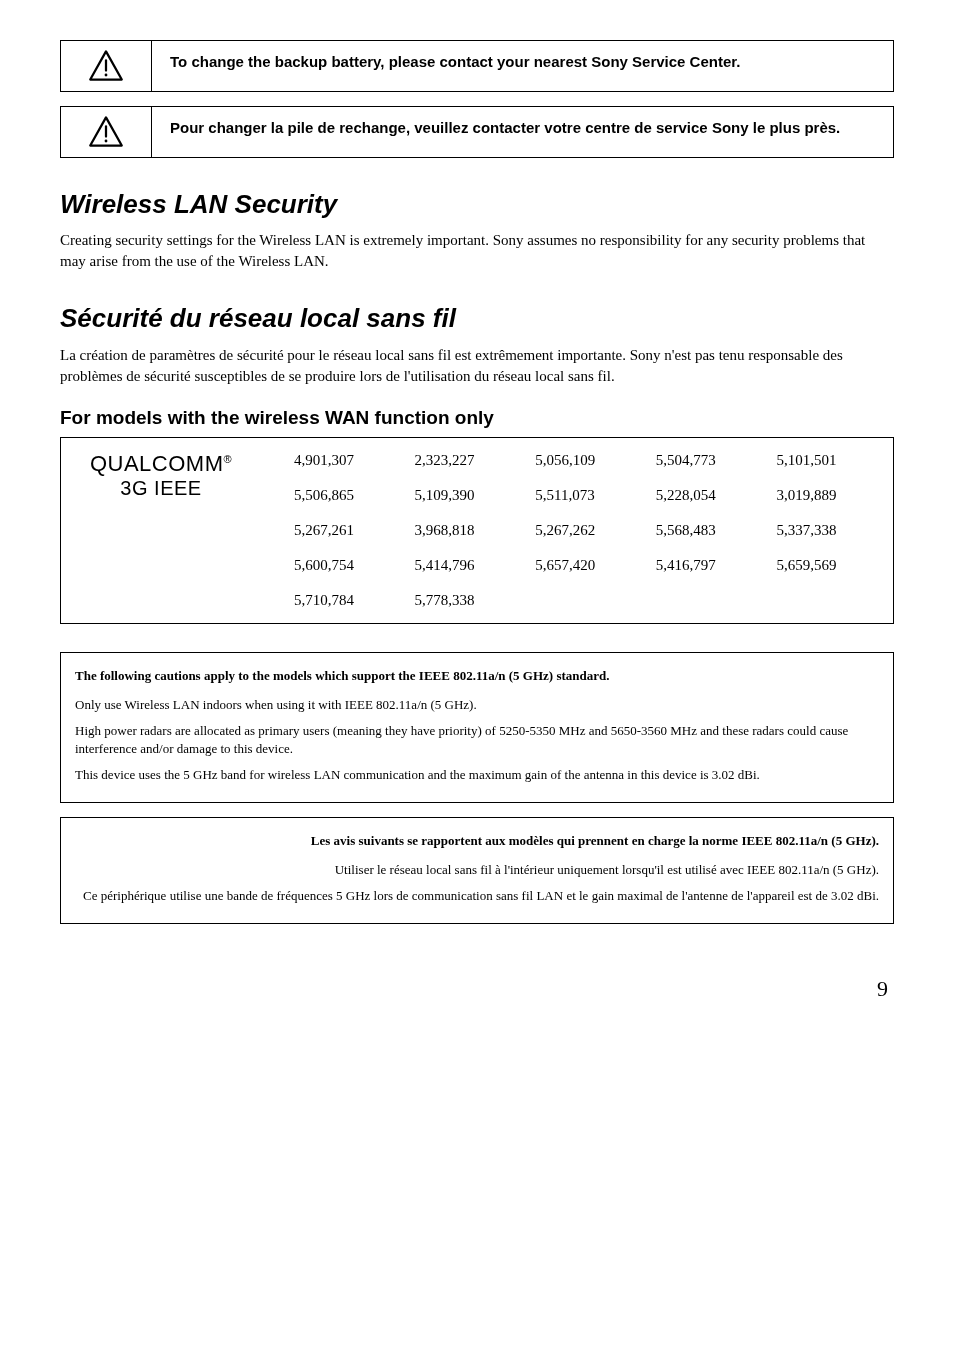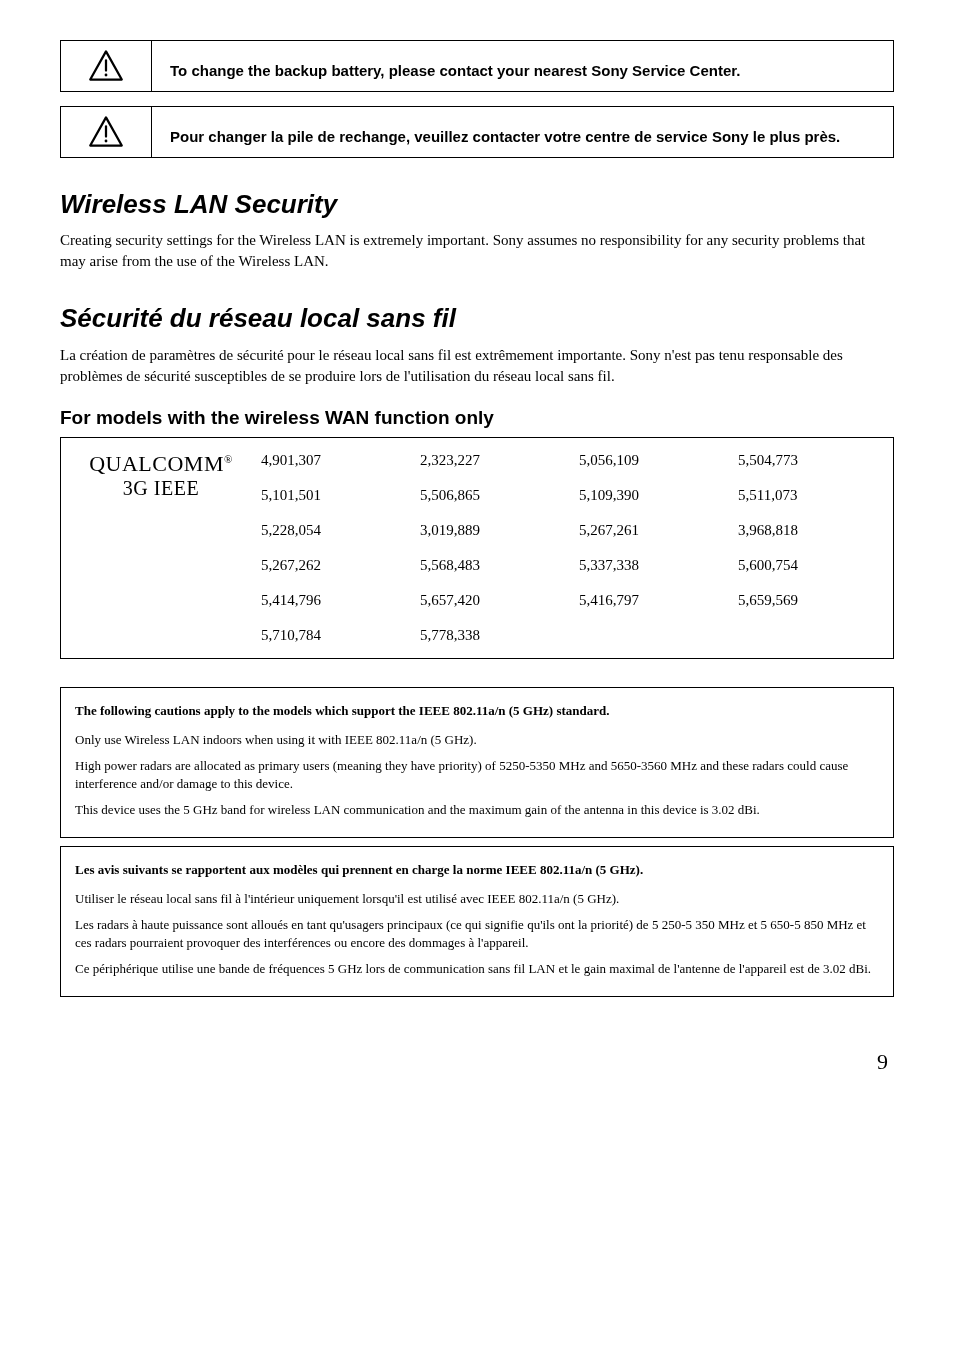--- a/index.html
+++ b/index.html
@@ -9,21 +9,21 @@
     color: #000;
     margin: 0;
     padding: 40px 60px 40px 60px;
     width: 954px;
     box-sizing: border-box;
     background: #fff;
   }
   .warning-box {
     border: 1px solid #000;
     display: flex;
-    align-items: flex-end;
+    align-items: flex-start;
     margin-bottom: 14px;
   }
   .warning-icon-cell {
     border-right: 1px solid #000;
     width: 90px;
     min-height: 50px;
     display: flex;
     align-items: center;
     justify-content: center;
     flex-shrink: 0;
@@ -59,45 +59,46 @@
   }
   .patent-box {
     border: 1px solid #000;
     display: flex;
     padding: 12px 16px 12px 0;
   }
   .qc-logo {
     width: 200px;
     flex-shrink: 0;
     text-align: center;
-    font-family: Liberation Serif, serif;
+    font-family: Liberation Sans, sans-serif;
     padding-top: 2px;
   }
   .qc-top {
     font-size: 22px;
     letter-spacing: 0.5px;
     line-height: 1.1;
   }
   .qc-reg { font-size: 11px; vertical-align: super; }
   .qc-bottom {
     font-size: 20px;
     letter-spacing: 0.5px;
     line-height: 1.1;
   }
   .patent-content {
     flex: 1;
     font-size: 15px;
   }
   .patent-intro { margin-bottom: 14px; }
   .patent-grid {
     display: grid;
-    grid-template-columns: repeat(4, 1fr);
+    grid-template-columns: repeat(5, 1fr);
     row-gap: 14px;
     column-gap: 20px;
     font-size: 15px;
+    margin-left: 33px;
   }
   .caution-box {
     border: 1px solid #000;
     padding: 10px 14px;
     margin-top: 28px;
     font-size: 13px;
   }
   .caution-box .bold-lead {
     font-weight: bold;
     margin: 4px 0 10px 0;
@@ -176,20 +177,19 @@
   </div>
 </div>
 
 <div class="caution-box">
   <p class="bold-lead">The following cautions apply to the models which support the IEEE 802.11a/n (5 GHz) standard.</p>
   <p>Only use Wireless LAN indoors when using it with IEEE 802.11a/n (5 GHz).</p>
   <p>High power radars are allocated as primary users (meaning they have priority) of 5250-5350 MHz and 5650-3560 MHz and these radars could cause interference and/or damage to this device.</p>
   <p>This device uses the 5 GHz band for wireless LAN communication and the maximum gain of the antenna in this device is 3.02 dBi.</p>
 </div>
 
-<div class="caution-box" style="margin-top:8px;">
+<div class="caution-box" style="margin-top:14px;text-align:right;">
   <p class="bold-lead">Les avis suivants se rapportent aux modèles qui prennent en charge la norme IEEE 802.11a/n (5 GHz).</p>
   <p>Utiliser le réseau local sans fil à l'intérieur uniquement lorsqu'il est utilisé avec IEEE 802.11a/n (5 GHz).</p>
-  <p>Les radars à haute puissance sont alloués en tant qu'usagers principaux (ce qui signifie qu'ils ont la priorité) de 5 250-5 350 MHz et 5 650-5 850 MHz et ces radars pourraient provoquer des interférences ou encore des dommages à l'appareil.</p>
   <p>Ce périphérique utilise une bande de fréquences 5 GHz lors de communication sans fil LAN et le gain maximal de l'antenne de l'appareil est de 3.02 dBi.</p>
 </div>
 
 <div class="page-number">9</div>
 
 </body></html>

